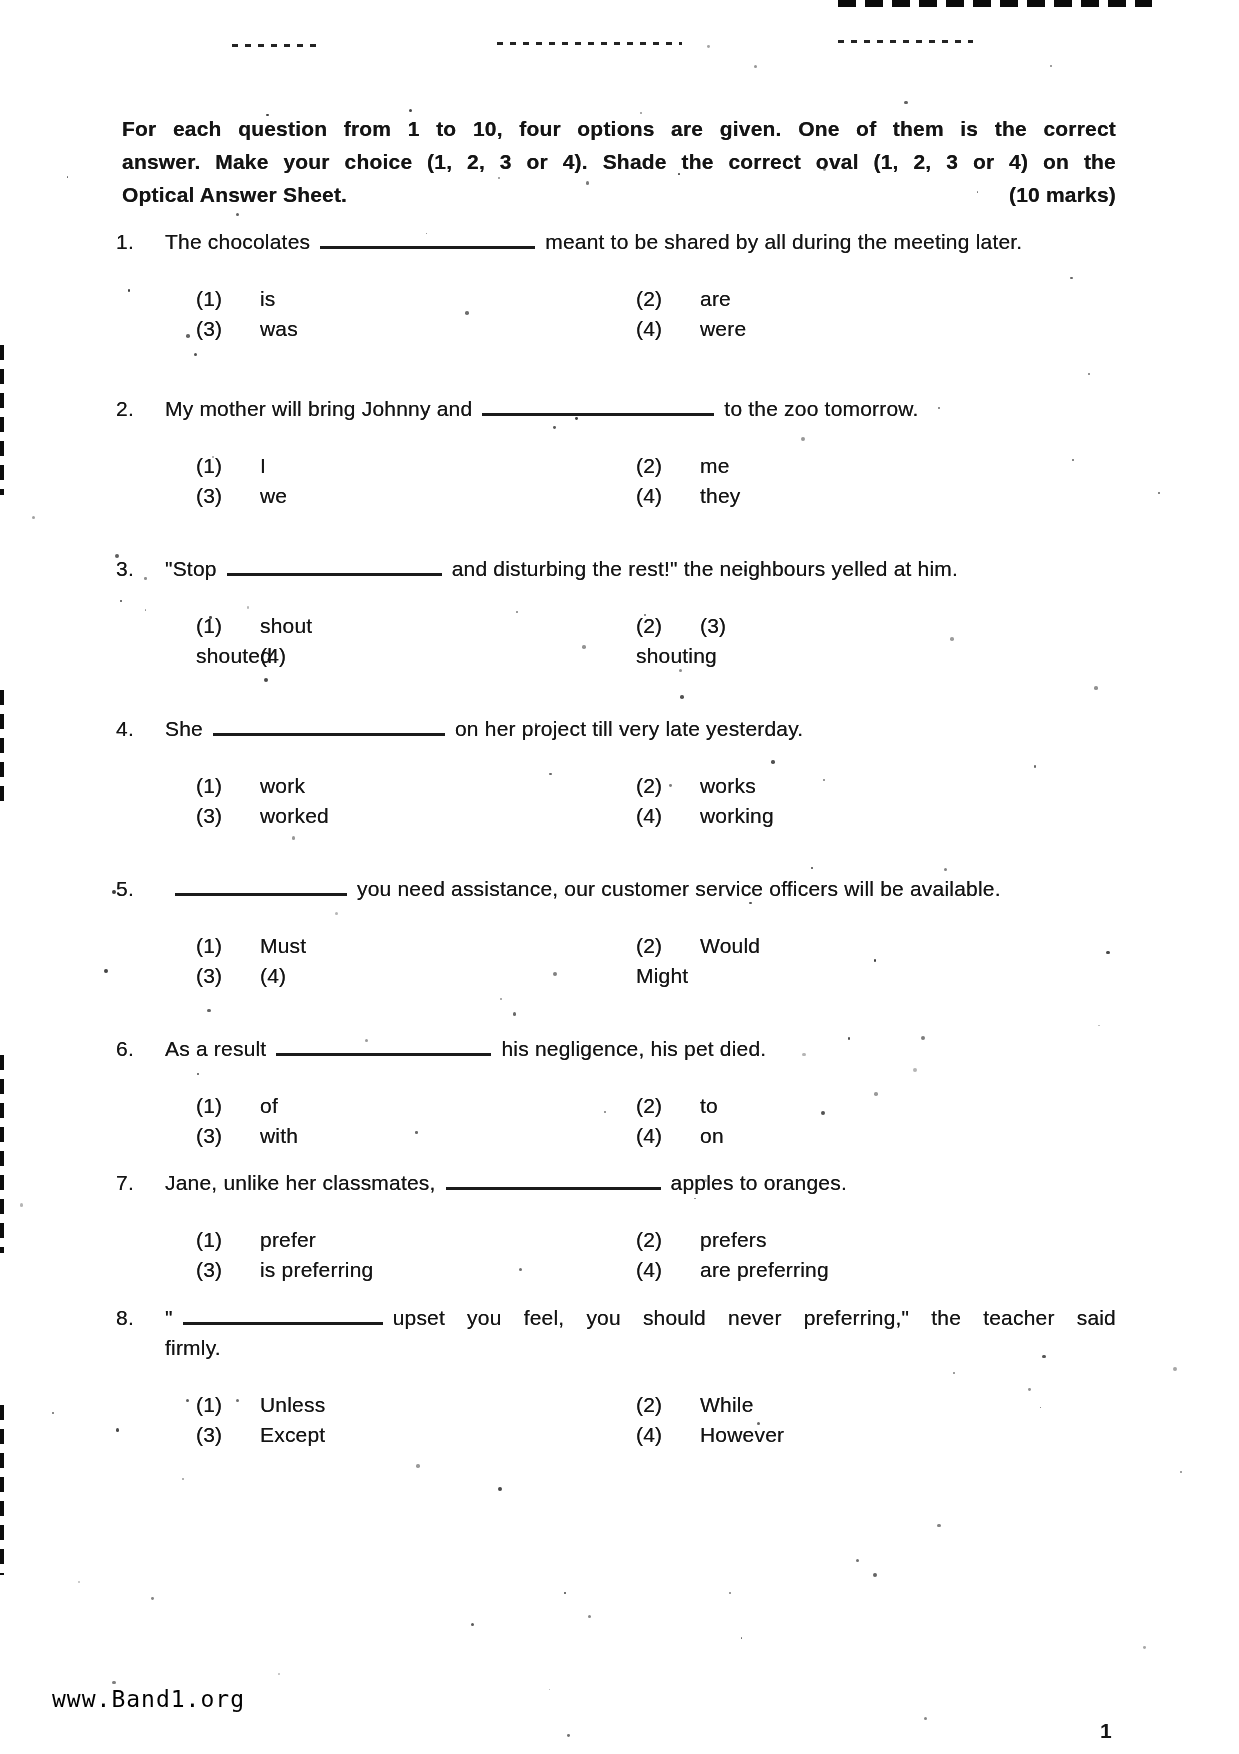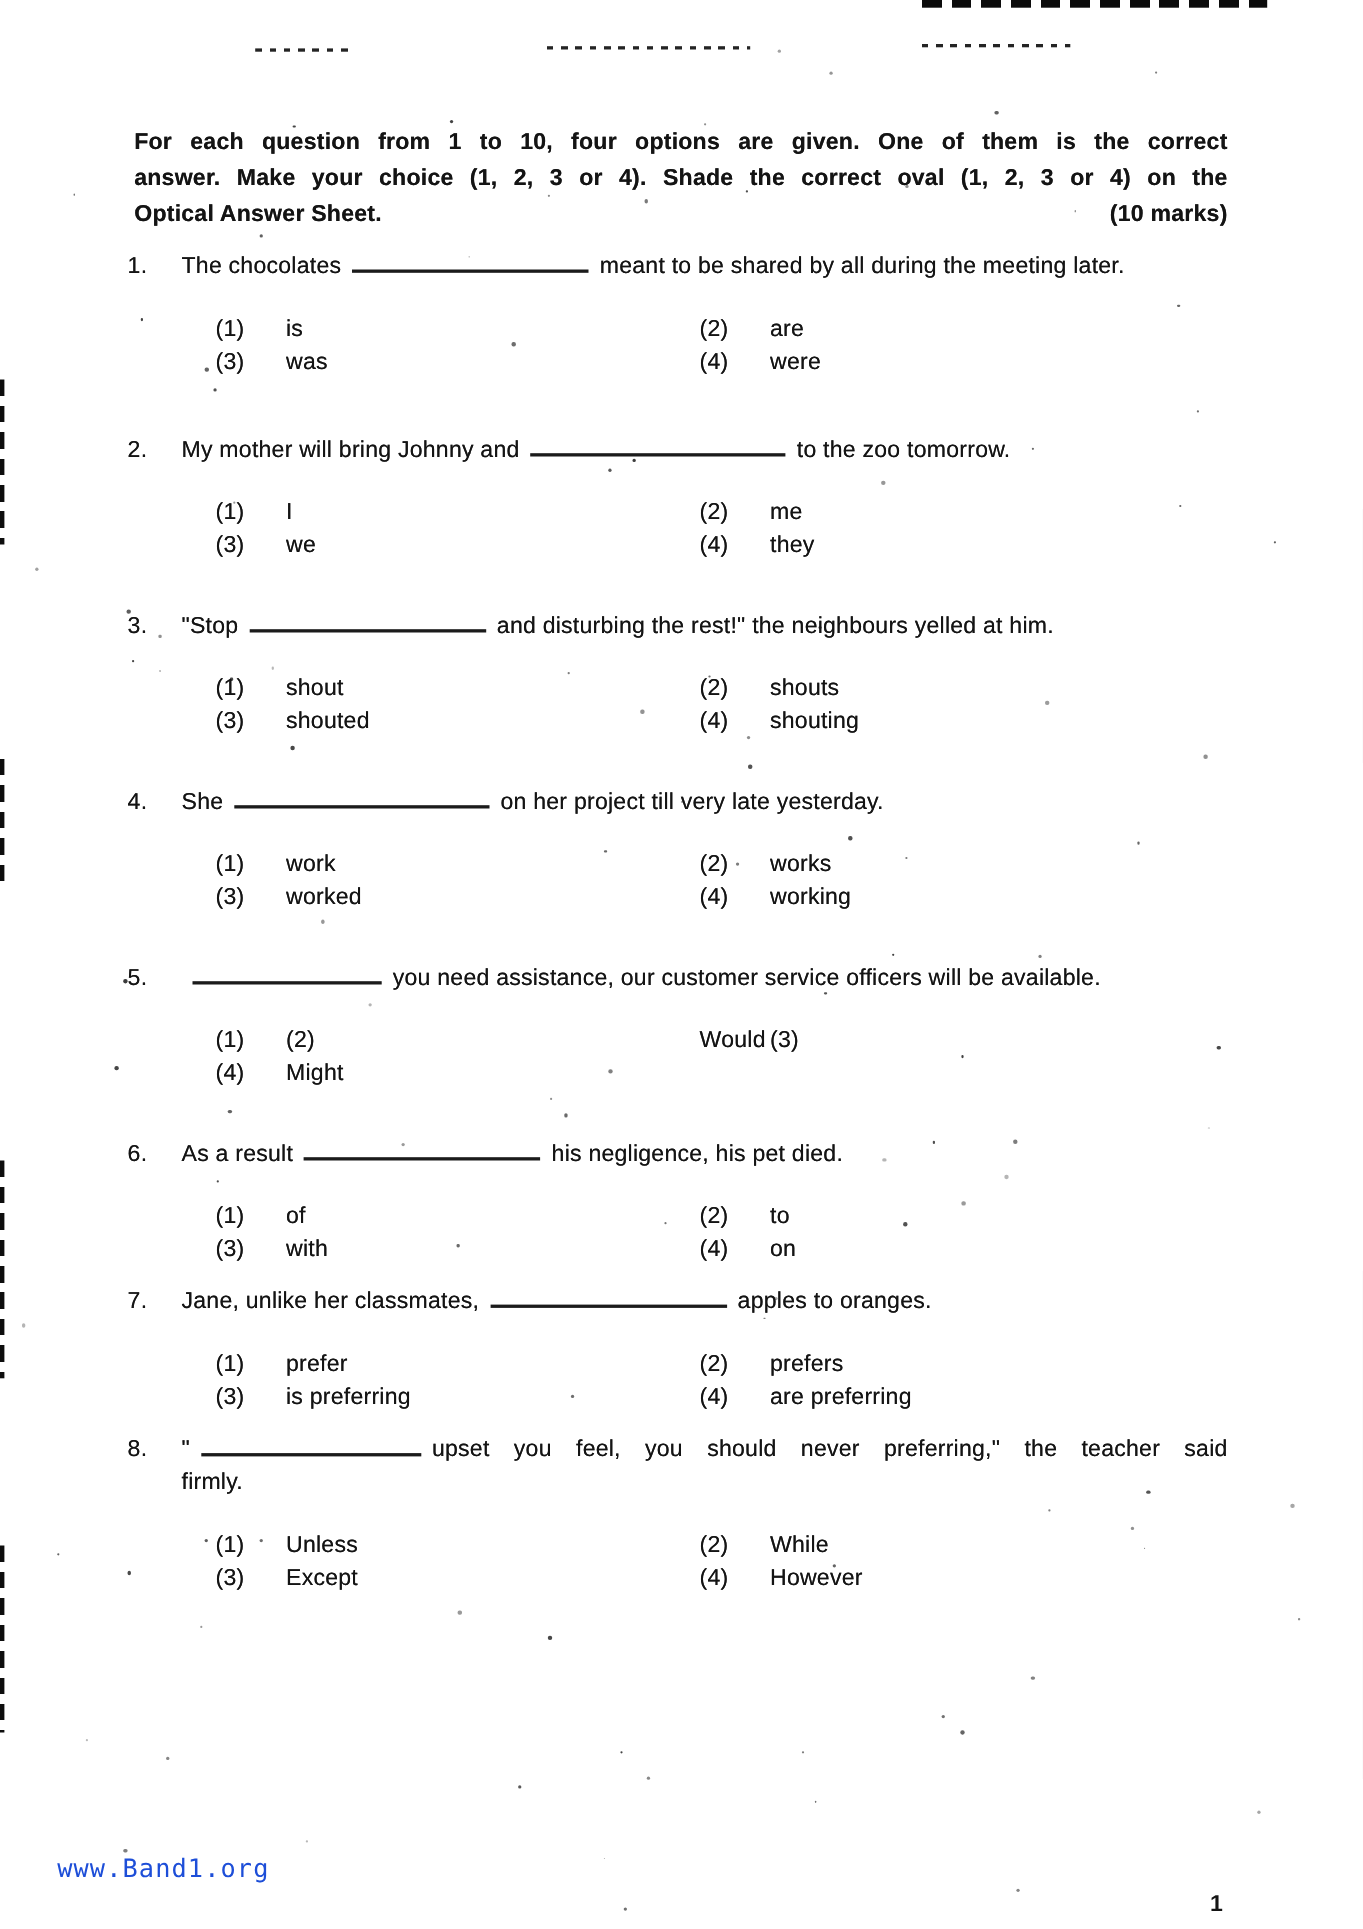--- a/index.html
+++ b/index.html
@@ -67,21 +67,21 @@
     line-height: 30px;
   }
 
   
   .site {
     position: absolute;
     left: 52px;
     top: 1686px;
     font-family: "DejaVu Sans Mono", monospace;
     font-size: 23px;
-    color: #1d4ed8;
+    color: #000000;
     letter-spacing: 1px;
   }
   .pagenum {
     position: absolute;
     left: 1100px;
     top: 1719px;
     font-size: 21px;
     font-weight: bold;
   }
 
@@ -280,21 +280,20 @@
 
   <div class="question">
     <div class="stem-row">
       <span class="q-num">3.</span>
       <div class="stem"><span>"Stop</span><span class="blank"></span><span>and disturbing the rest!" the neighbours yelled at him.</span><span class="stem-post2"></span></div>
     </div>
     <div class="options">
       <span class="opt-num">(1)</span>
       <span class="opt-text">shout</span>
       <span class="opt-num">(2)</span>
-      <span class="opt-text">shouts</span>
       <span class="opt-num">(3)</span>
       <span class="opt-text">shouted</span>
       <span class="opt-num">(4)</span>
       <span class="opt-text">shouting</span>
     </div>
   </div>
 
   <div class="question">
     <div class="stem-row">
       <span class="q-num">4.</span>
@@ -312,20 +311,21 @@
     </div>
   </div>
 
   <div class="question">
     <div class="stem-row">
       <span class="q-num">5.</span>
       <div class="stem"><span></span><span class="blank"></span><span>you need assistance, our customer service officers will be available.</span><span class="stem-post2"></span></div>
     </div>
     <div class="options">
       <span class="opt-num">(1)</span>
+      <span class="opt-text">Must</span>
       <span class="opt-num">(2)</span>
       <span class="opt-text">Would</span>
       <span class="opt-num">(3)</span>
       <span class="opt-num">(4)</span>
       <span class="opt-text">Might</span>
     </div>
   </div>
 
   <div class="question">
     <div class="stem-row">

